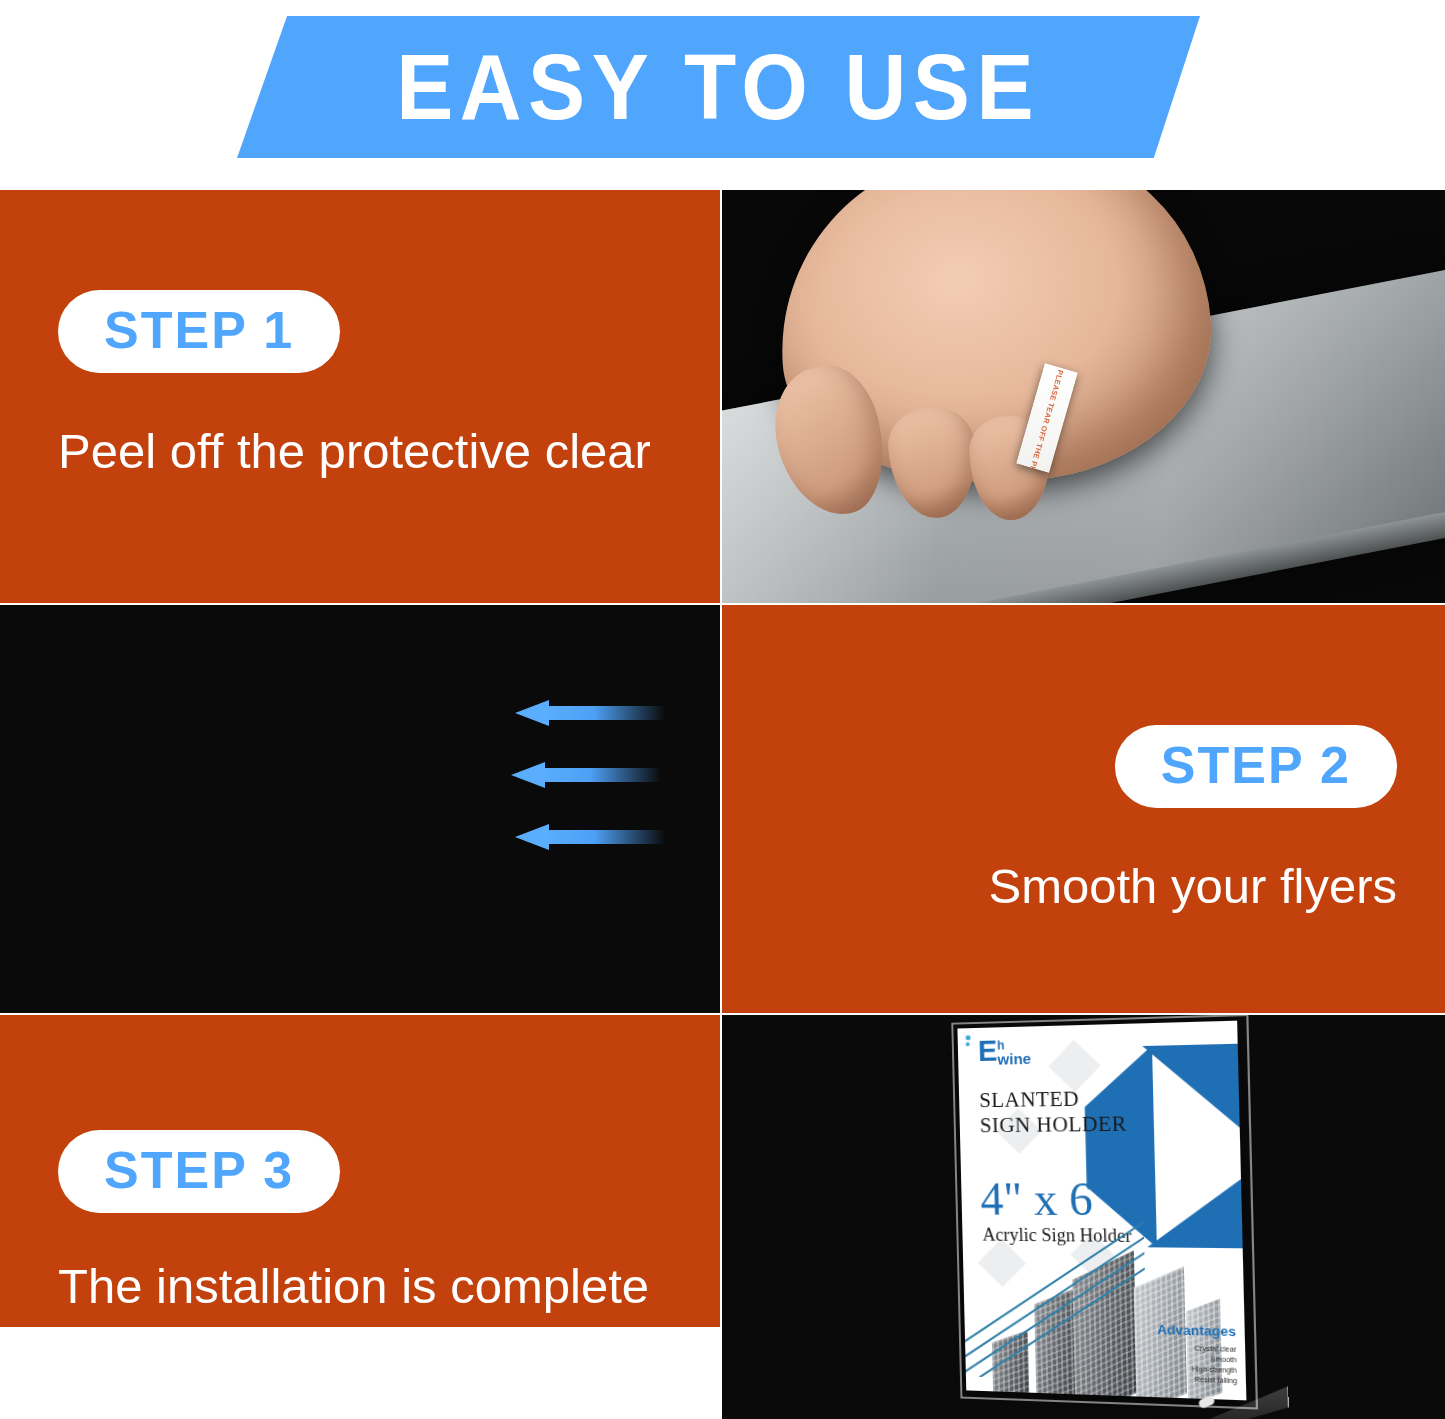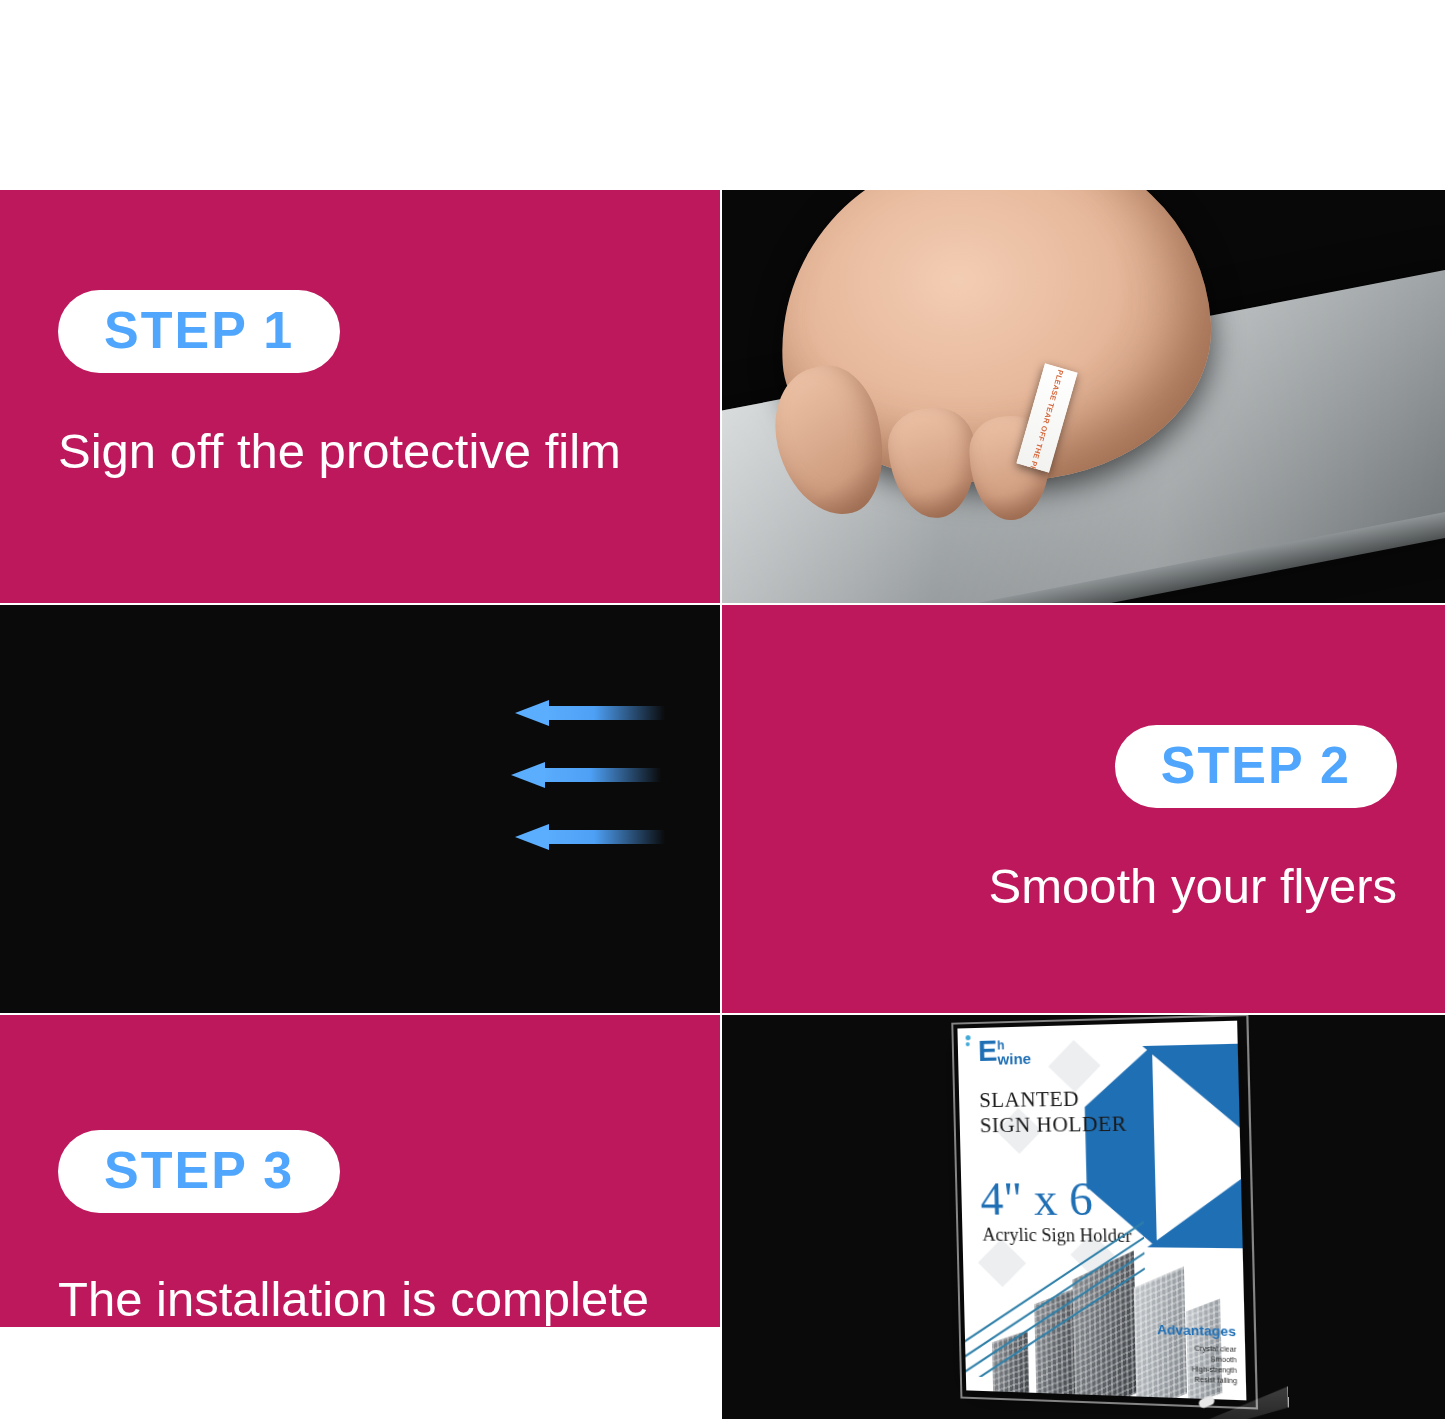--- a/index.html
+++ b/index.html
@@ -18,21 +18,21 @@
   }
   .banner-title {
     color:#ffffff; font-size:92px; font-weight:bold; letter-spacing:7px;
     line-height:1; transform:scaleX(0.93); white-space:nowrap;
     font-family:"Liberation Sans", sans-serif;
   }
 
   
   .grid { position:absolute; left:0; top:190px; width:1445px; height:1229px; }
   .cell { position:absolute; overflow:hidden; }
-  .cell.blue { background:#be185d; }
+  .cell.blue { background:#c2410c; }
   .cell.dark { background:#0A0A0A; }
 
   .c-r1c1 { left:0;   top:0;   width:720px; height:413px; }
   .c-r1c2 { left:722px; top:0; width:723px; height:413px; }
   .c-r2c1 { left:0;   top:415px; width:720px; height:408px; }
   .c-r2c2 { left:722px; top:415px; width:723px; height:408px; }
   .c-r3c1 { left:0;   top:825px; width:720px; height:312px; }
   .c-r3c2 { left:722px; top:825px; width:723px; height:404px; }
 
   
@@ -49,21 +49,21 @@
   }
   .step-caption {
     color:#ffffff; font-size:49px; font-weight:normal; line-height:1.1;
     white-space:nowrap; font-family:"Liberation Sans", sans-serif;
   }
   .sb-1 { top:100px; }
   .sb-1 .step-caption { margin-top:52px; }
   .sb-2 { top:120px; }
   .sb-2 .step-caption { margin-top:52px; }
   .sb-3 { top:115px; }
-  .sb-3 .step-caption { margin-top:60px; }
+  .sb-3 .step-caption { margin-top:47px; }
 
   
   .photo-peel { position:absolute; inset:0; background:#080808; }
   .peel-sheet {
     position:absolute; left:-38px; top:228px; width:780px; height:260px;
     background:linear-gradient(160deg,#c9cdce 0%,#aeb3b5 28%,#94999b 58%,#6f7476 100%);
     transform: skewY(-11deg); transform-origin:left top;
     box-shadow:0 0 38px rgba(0,0,0,0.55);
   }
   .peel-sheet::after{
@@ -230,27 +230,32 @@
   .stand-base-hole {
     position:absolute; left:232px; bottom:-6px; width:16px; height:9px;
     border-radius:5px; background:#e8e8e8; transform:rotate(-20deg);
   }
 </style>
 </head>
 <body>
 
 <div class="page">
 
+  <div class="header">
+    <div class="banner">
+      <div class="banner-title">EASY TO USE</div>
+    </div>
+  </div>
 
   <div class="grid">
 
     <div class="cell blue c-r1c1">
       <div class="step-block left sb-1">
         <div class="step-badge">STEP 1</div>
-        <div class="step-caption">Sign off the protective film</div>
+        <div class="step-caption">Peel off the protective clear</div>
       </div>
     </div>
 
     <div class="cell dark c-r1c2">
       <div class="photo-peel">
         <div class="peel-sheet"></div>
         <div class="peel-sheet-edge"></div>
         <div class="hand"></div>
         <div class="thumb"></div>
         <div class="finger f1"></div>

